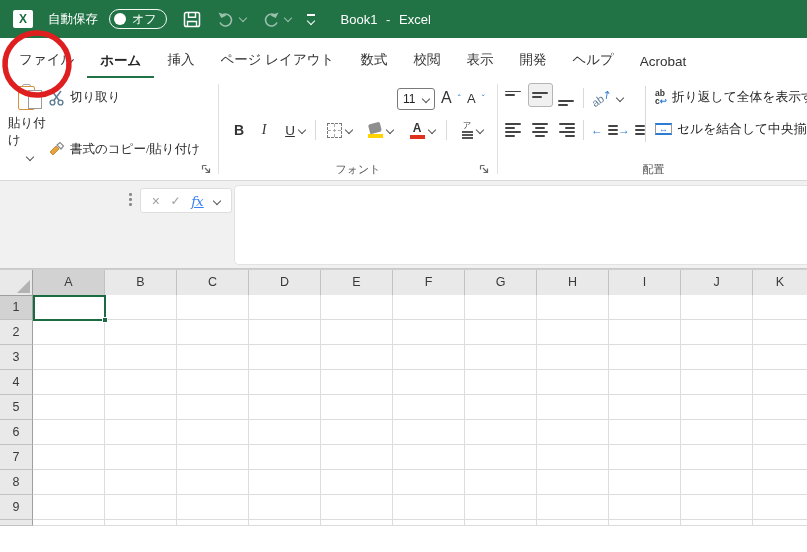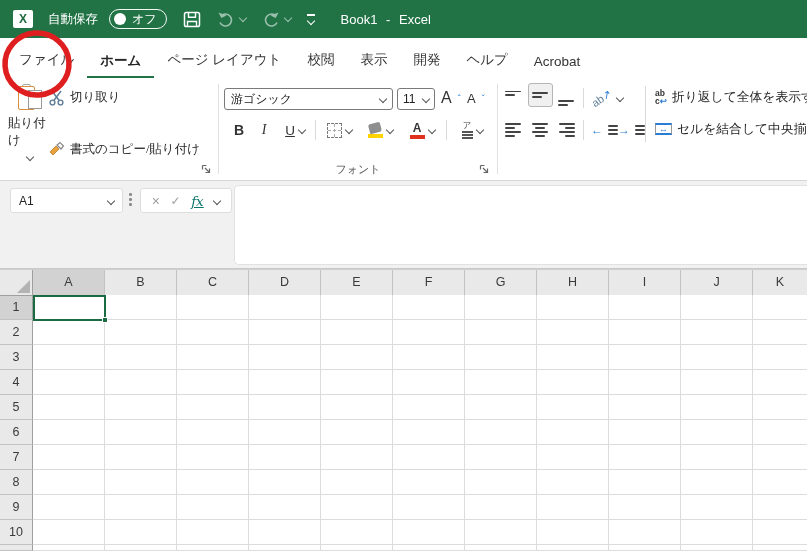--- a/index.html
+++ b/index.html
@@ -84,21 +84,21 @@
   
   .fstrip { position:relative; height:88px; background:#f1f1f1; border-bottom:1px solid #c9c9c9; }
   .namebox { position:absolute; left:10px; top:7px; width:113px; height:25px; background:#fff; border:1px solid #dedede;
              border-radius:3px; display:flex; align-items:center; justify-content:space-between; padding:0 8px; font-size:12px; color:#222; }
   .vdots { position:absolute; left:129px; top:12px; display:flex; flex-direction:column; gap:2.5px; }
   .vdots i { width:2.5px; height:2.5px; background:#8a8a8a; border-radius:50%; }
   .fxbox { position:absolute; left:140px; top:7px; width:92px; height:25px; background:#fff; border:1px solid #dedede;
            border-radius:3px; display:flex; align-items:center; justify-content:space-evenly; }
   .fx-x { color:#a0a0a0; font-size:14px; }
   .fx-check { color:#a0a0a0; font-size:12px; }
-  .fx-fx { font-family:"DejaVu Serif", serif; font-style:italic; font-size:13.5px; color:#0f766e;text-decoration:underline; }
+  .fx-fx { font-family:"DejaVu Serif", serif; font-style:italic; font-size:13.5px; color:#3b82f6;text-decoration:underline; }
   .fbar { position:absolute; left:234px; top:4px; right:0; height:80px; background:#fff; border:1px solid #e2e2e2;
           border-right:none; border-radius:5px 0 0 5px; }
 
   
   .grid { position:relative; height:283px; background:#fff; }
   .ghead { display:flex; height:26px; border-top:1px solid #cfcfcf; }
   .corner { width:33px; height:26px; background:#e9e9e9; border-right:1px solid #9f9f9f; border-bottom:1px solid #9f9f9f; position:relative; }
   .corner .tri { position:absolute; right:2px; bottom:2px; width:0; height:0;
                  border-left:13px solid transparent; border-bottom:13px solid #b3b3b3; }
   .colh { width:72px; height:26px; background:#e9e9e9; border-right:1px solid #c2c2c2; border-bottom:1px solid #9f9f9f;
@@ -153,21 +153,23 @@
     <div class="qat-more">
       <span class="qat-bar"></span>
       <span class="chev-w" style="margin:0;"></span>
     </div>
     <span class="doc-title">Book1 - Excel</span>
   </div>
 
   <div class="tabrow" id="tabrow">
       <div class="tab">ファイル</div>
       <div class="tab selected">ホーム</div>
+      <div class="tab">挿入</div>
       <div class="tab">ページ レイアウト</div>
+      <div class="tab">数式</div>
       <div class="tab">校閲</div>
       <div class="tab">表示</div>
       <div class="tab">開発</div>
       <div class="tab">ヘルプ</div>
       <div class="tab">Acrobat</div>
     </div>
 
   <div class="ribbon">
 
     <div class="paste-btn">
@@ -198,24 +200,20 @@
       </svg>
       <span>書式のコピー/貼り付け</span>
     </div>
 
     <svg class="launcher" style="left:201px; bottom:5px;" viewBox="0 0 11 11">
       <path d="M1.5 1.5 H5.5 M1.5 1.5 V5.5" stroke="#666" stroke-width="1.2" fill="none"></path>
       <path d="M4 4 L8.5 8.5 M8.5 4.5 V8.5 H4.5" stroke="#666" stroke-width="1.2" fill="none"></path>
     </svg>
     <div class="vdiv" style="left:218px;"></div>
 
-    <div class="combo" style="left:224px; top:10px; width:169px; height:22px;">
-      <span>游ゴシック</span>
-      <span class="chev"></span>
-    </div>
     <div class="combo" style="left:397px; top:10px; width:38px; height:22px; padding:0 5px;">
       <span>11</span>
       <span class="chev"></span>
     </div>
     <div class="rb-item" style="left:441px; top:8px;">
       <span class="fx-letter">A</span>
         <span class="sup">ˆ</span>
     </div>
     <div class="rb-item" style="left:467px; top:8px;">
       <span class="fx-letter" style="font-size:13px;">A</span>
@@ -347,27 +345,24 @@
       </span>
       <span class="lbl13">折り返して全体を表示する</span>
     </div>
     <div class="rb-item" style="left:655px; top:39px;">
       <span class="merge-ic">
           <span>↔</span>
         </span>
       <span class="lbl13">セルを結合して中央揃え</span>
     </div>
 
+    <div class="grp-label" style="left:500px; width:307px;">配置</div>
   </div>
 
   <div class="fstrip">
-    <div class="namebox">
-      <span>A1</span>
-      <span class="chev"></span>
-    </div>
     <div class="vdots">
         <i></i>
         <i></i>
         <i></i>
       </div>
     <div class="fxbox">
       <span class="fx-x">×</span>
       <span class="fx-check">✓</span>
       <span class="fx-fx">fx</span>
       <span class="chev"></span>
@@ -512,34 +507,20 @@
           <div class="cell"></div>
           <div class="cell"></div>
           <div class="cell"></div>
           <div class="cell"></div>
           <div class="cell"></div>
           <div class="cell"></div>
           <div class="cell"></div>
           <div class="cell"></div>
           <div class="cell last"></div>
         </div>
-        <div class="grow">
-          <div class="rowh">10</div>
-          <div class="cell"></div>
-          <div class="cell"></div>
-          <div class="cell"></div>
-          <div class="cell"></div>
-          <div class="cell"></div>
-          <div class="cell"></div>
-          <div class="cell"></div>
-          <div class="cell"></div>
-          <div class="cell"></div>
-          <div class="cell"></div>
-          <div class="cell last"></div>
-        </div>
         <div class="grow" style="height: 6px; overflow: hidden;">
           <div class="rowh"></div>
           <div class="cell"></div>
           <div class="cell"></div>
           <div class="cell"></div>
           <div class="cell"></div>
           <div class="cell"></div>
           <div class="cell"></div>
           <div class="cell"></div>
           <div class="cell"></div>

